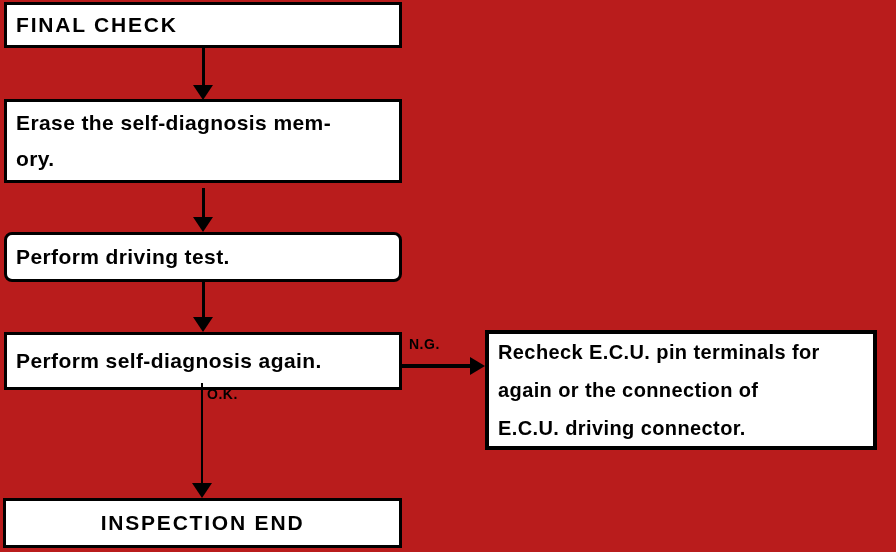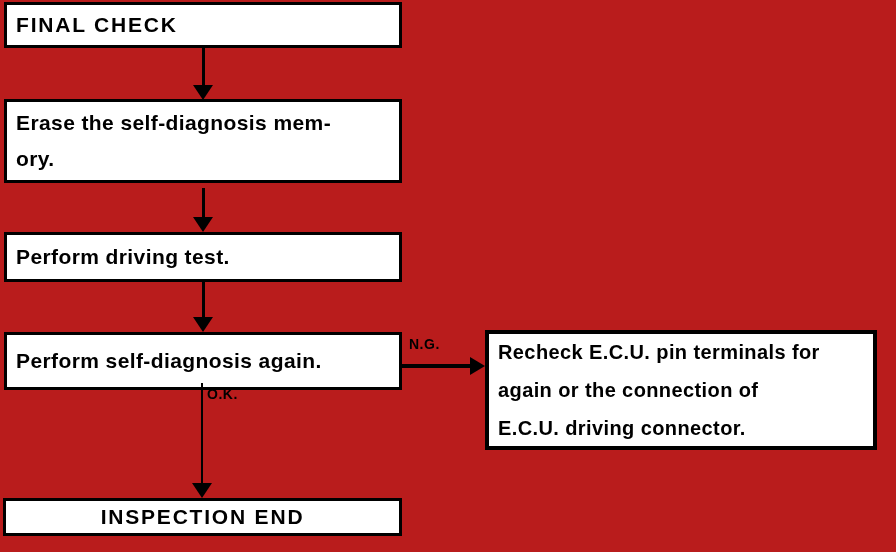--- a/index.html
+++ b/index.html
@@ -28,25 +28,25 @@
     font-size: 21px;
     letter-spacing: 0.4px;
     line-height: 36px;
     white-space: nowrap;
   }
   .node .txt { display: block; }
   .caps { letter-spacing: 1.8px; }
 
   #node-final-check   { left: 4px;   top: 2px;   width: 398px; height: 46px; }
   #node-erase-memory  { left: 4px;   top: 99px;  width: 398px; height: 84px; }
-  #node-driving-test  { left: 4px;   top: 232px; width: 398px; height: 50px; }
+  #node-driving-test  { left: 4px;   top: 232px; width: 398px; height: 50px; border-radius: 8px; }
   #node-self-diagnosis{ left: 4px;   top: 332px; width: 398px; height: 58px; justify-content: center; }
   #node-recheck-ecu   { left: 485px; top: 330px; width: 392px; height: 120px;
                         border-width: 4px; line-height: 38px; font-size: 20px; }
-  #node-inspection-end{ left: 3px;   top: 498px; width: 399px; height: 38px;
+  #node-inspection-end{ left: 3px;   top: 498px; width: 399px; height: 50px;
                         align-items: center; }
 
   .vshaft { position: absolute; width: 3px; background: #000000; }
   .hshaft { position: absolute; height: 4px; background: #000000; }
   .head-down {
     position: absolute; width: 0; height: 0;
     border-left: 10px solid transparent;
     border-right: 10px solid transparent;
     border-top: 15px solid #000000;
   }

